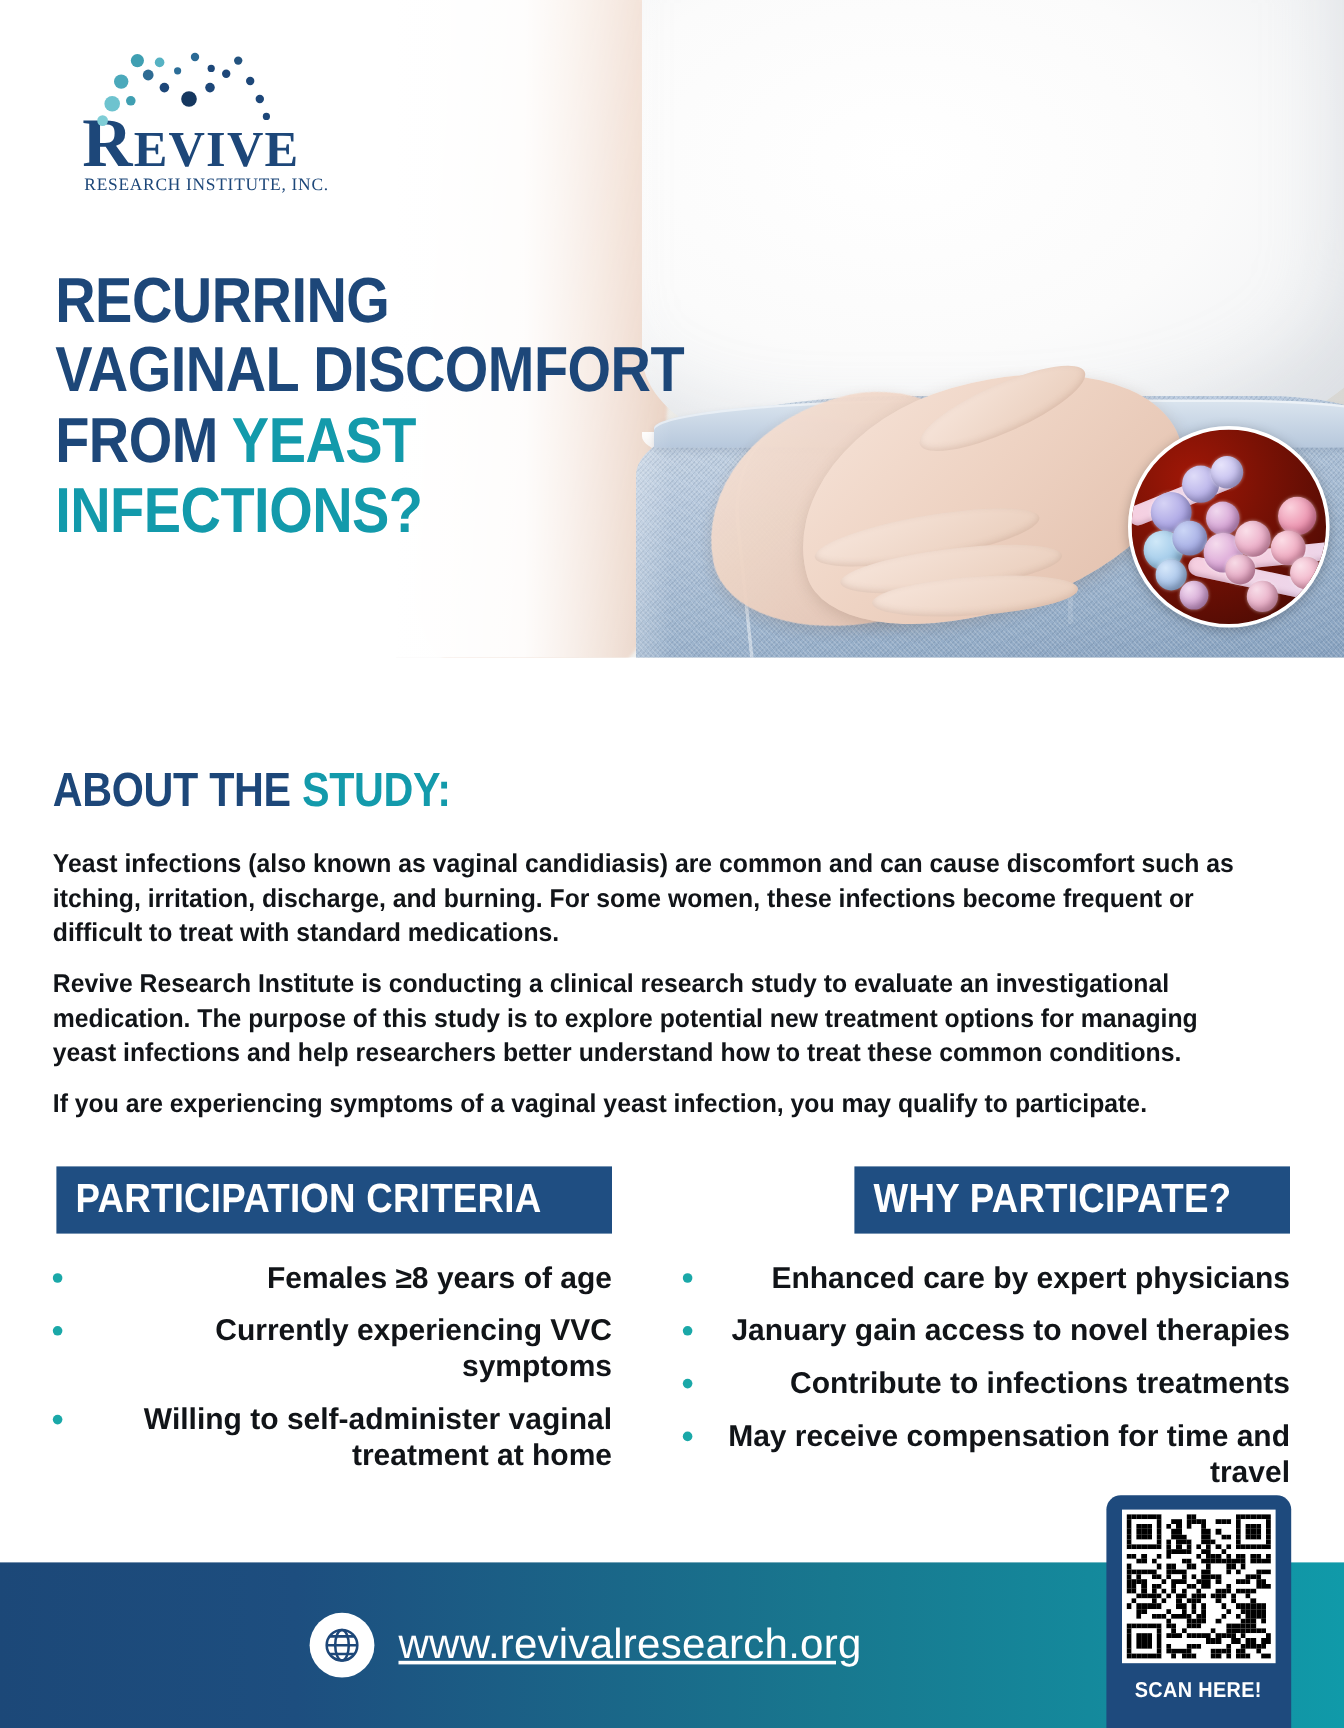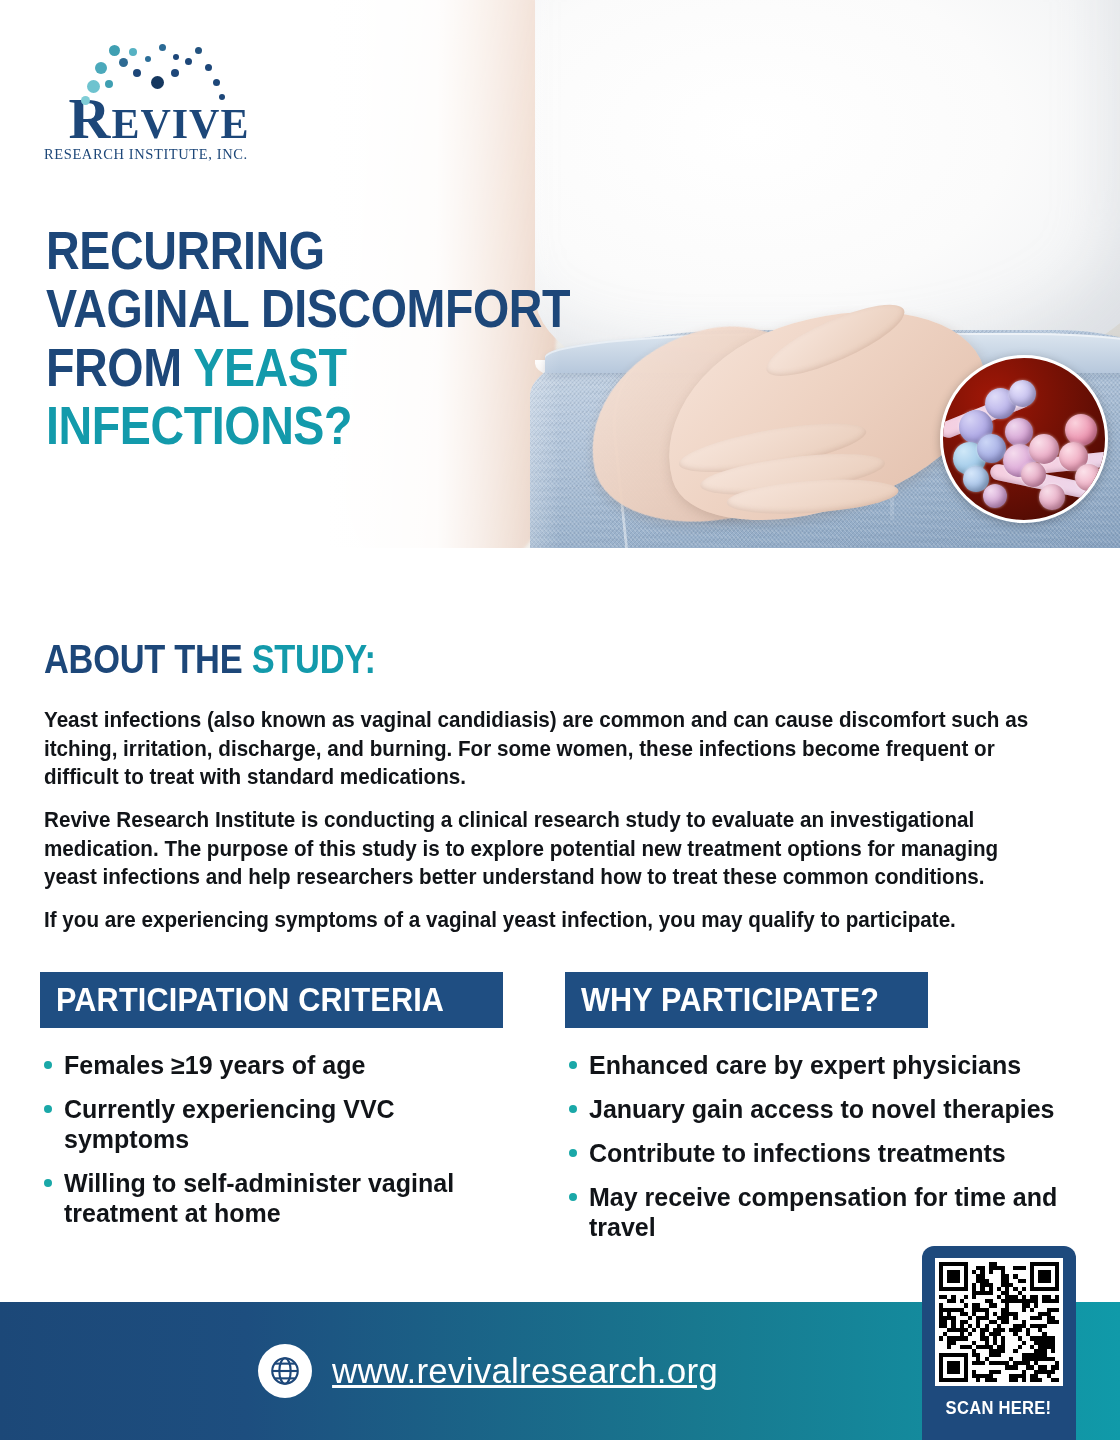--- a/index.html
+++ b/index.html
@@ -162,21 +162,21 @@
     text-align:center;
     margin-top:-14px;
   }
   .logo-word .cap { font-size:58px; }
   .logo-word .sm  { font-size:42px; }
   .logo-sub {
     font-family:"Liberation Serif", serif;
     font-size:14.5px;
     letter-spacing:.6px;
     color:#1d4779;
-    text-align:left;
+    text-align:right;
     margin-top:1px;
   }
 
   
   .headline {
     position:absolute; left:46px; top:222px;
     width:520px;
     font-family:"Liberation Sans Narrow","Liberation Sans", sans-serif;
     font-weight:bold;
     font-size:53px;
@@ -232,21 +232,21 @@
     line-height:1.33;
     font-weight:600;
     transform:scaleX(.96);
     transform-origin:left top;
   }
   .p1 { top:706px; }
   .p2 { top:806px; }
   .p3 { top:906px; }
 
   
-  .col { position:absolute; }
+  .col { position:absolute;text-align:right; }
   .col-left  { left:40px;  top:972px; width:470px; }
   .col-right { left:565px; top:972px; width:510px; }
 
   .sec-title {
     display:inline-block;
     background:#1f4e82;
     color:#ffffff;
     font-family:"Liberation Sans Narrow","Liberation Sans", sans-serif;
     font-weight:bold;
     font-size:34px;
@@ -430,21 +430,21 @@
 
   <p class="body-copy p1">Yeast infections (also known as vaginal candidiasis) are common and can cause discomfort such as itching, irritation, discharge, and burning. For some women, these infections become frequent or difficult to treat with standard medications.</p>
   <p class="body-copy p2">Revive Research Institute is conducting a clinical research study to evaluate an investigational medication. The purpose of this study is to explore potential new treatment options for managing yeast infections and help researchers better understand how to treat these common conditions.</p>
   <p class="body-copy p3">If you are experiencing symptoms of a vaginal yeast infection, you may qualify to participate.</p>
 
   <div class="col col-left">
     <div class="sec-title">
       <span>PARTICIPATION CRITERIA</span>
     </div>
     <ul class="bullets">
-      <li>Females ≥19 years of age</li>
+      <li>Females ≥8 years of age</li>
       <li>Currently experiencing VVC symptoms</li>
       <li>Willing to self-administer vaginal treatment at home</li>
     </ul>
   </div>
 
   <div class="col col-right">
     <div class="sec-title">
       <span>WHY PARTICIPATE?</span>
     </div>
     <ul class="bullets">

